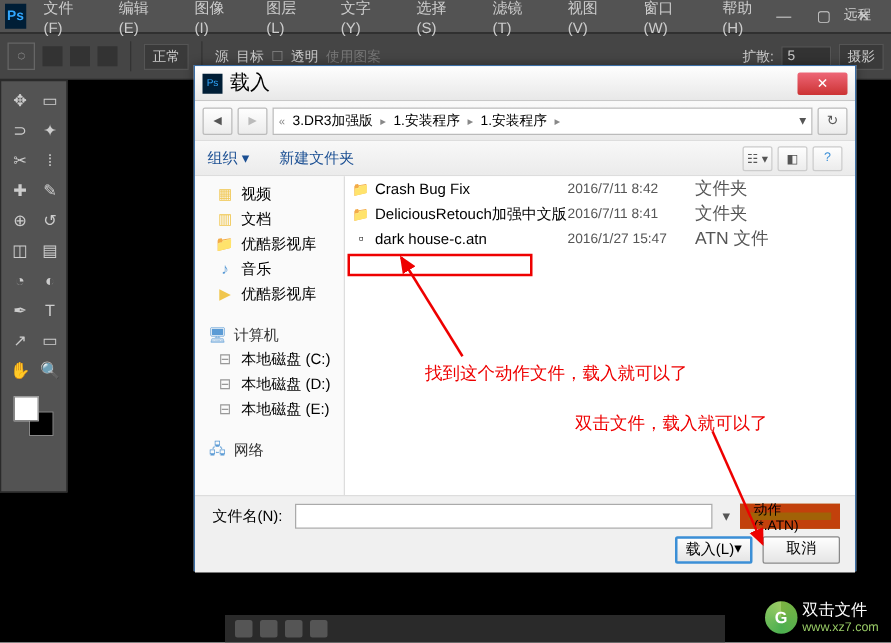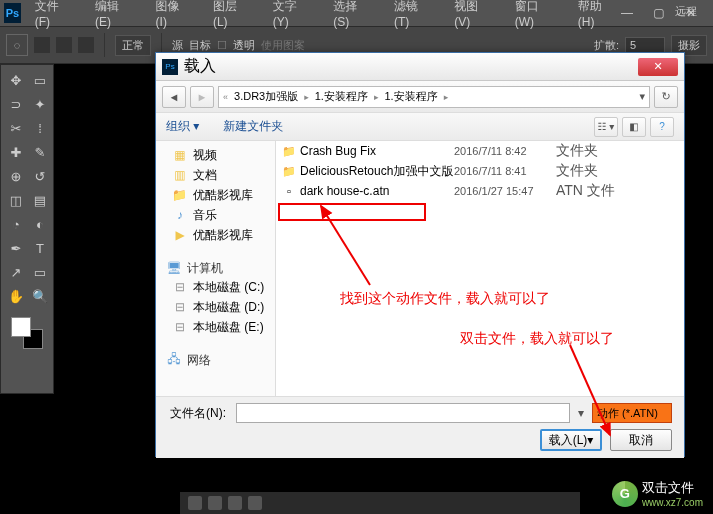--- a/index.html
+++ b/index.html
@@ -67,23 +67,23 @@
 .list-row .cell-name{width:178px;padding-left:6px;display:flex;align-items:center;gap:4px}
 .list-row .cell-date{width:102px;font-size:11px;color:#555}
 .list-row .cell-type{flex:1;font-size:14px;color:#555}
 .file-ico{width:14px;height:12px;display:flex;align-items:center;justify-content:center;font-size:11px}
 .redbox{border:2px solid #e00;position:absolute;pointer-events:none}
 
 .dlg-footer{height:62px;background:#f0f0f0;border-top:1px solid #ddd;padding:6px 12px;display:flex;flex-direction:column;gap:6px;font-size:12px}
 .foot-row{display:flex;align-items:center;gap:8px}
 .foot-lbl{width:60px;text-align:center}
 .foot-input{flex:1;height:20px;border:1px solid #aaa;background:#fff}
-.foot-select{width:80px;height:20px;border:1px solid #c2410c;background:#f97316;font-size:11px;padding:0 4px;display:flex;align-items:center}
+.foot-select{width:80px;height:20px;border:7px solid #c2410c;background:#a16207;font-size:11px;padding:0 4px;display:flex;align-items:center}
 .foot-btns{margin-left:auto;display:flex;gap:8px}
-.foot-btn{width:62px;height:22px;border:1px solid #888;background:linear-gradient(#fefefe,#e5e5e5);font-size:12px;display:flex;align-items:center;justify-content:center;border-radius:2px}
+.foot-btn{width:62px;height:22px;border:1px solid #888;background:linear-gradient(#fefefe,#e5e5e5);font-size:12px;display:flex;justify-content:center;border-radius:2px}
 .foot-btn.primary{border:2px solid #3b8fd6}
 
 
 .anno-text{position:absolute;color:#e00;font-size:14px;font-family:"SimSun","Microsoft YaHei"}
 .arrow-svg{position:absolute;pointer-events:none}
 
 
 .watermark{position:absolute;right:10px;bottom:6px;display:flex;align-items:center;gap:4px;color:#fff;font-size:13px}
 .wm-logo{width:26px;height:26px;border-radius:50%;background:conic-gradient(#7cb342,#4caf50,#9ccc65);display:flex;align-items:center;justify-content:center;color:#fff;font-weight:bold}
 

